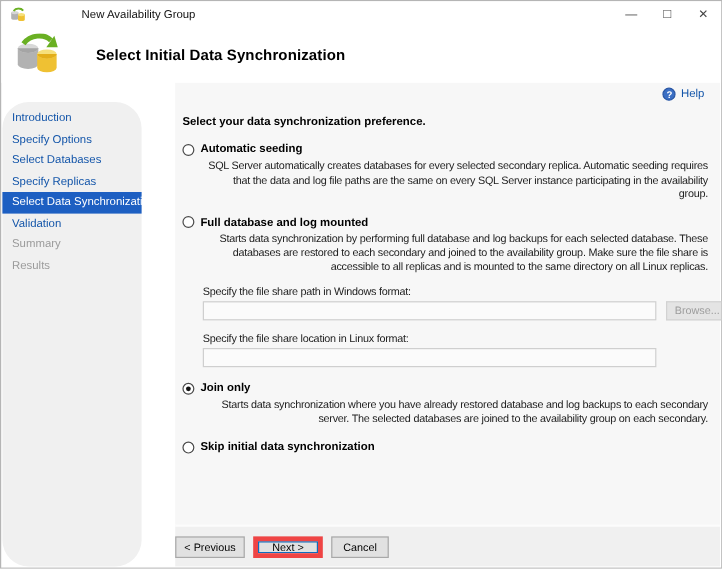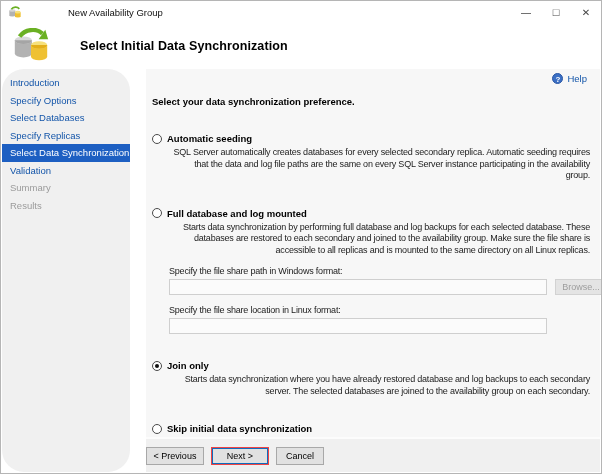--- a/index.html
+++ b/index.html
@@ -16,40 +16,40 @@
   .wc { width:30px; display:flex; align-items:center; justify-content:center;
         font-size:10px; color:#444; cursor:default; }
   .wc.max { font-size:11px; }
 
   
   .headerband { display:flex; align-items:center; height:46px; padding-left:10px; background:#ffffff;gap:13px; }
   .hdr-icon { width:40px; height:36px; flex:none; }
   .hdr-title { font-size:12.5px; font-weight:bold; color:#000; margin-left:16px; letter-spacing:0.1px; }
 
   
-  .sidebar { position:absolute; left:1px; top:68px; bottom:1px; width:128px;
+  .sidebar { position:absolute; left:1px; top:84px; bottom:1px; width:116px;
              background:#f0f0f0; padding-top:5px;border-radius:22px; }
   .nav-item { height:17.5px; line-height:17.5px; padding-left:8px; font-size:9.5px;
               color:#1355a9; white-space:nowrap; cursor:default; }
   .nav-item.active { background:#1d5fc2; color:#ffffff; }
   .nav-item.disabled { color:#9b9b9b; }
 
   
   .content { position:absolute; left:145px; top:68px; right:1px; bottom:36px;
              background:#f7f7f7; }
   .help-row { position:absolute; top:4px; right:13px; display:flex; align-items:center; gap:4px; }
   .help-icon { width:11px; height:11px; border-radius:50%; background:#3b6fc4;
                color:#fff; font-size:8px; font-weight:bold; text-align:center; line-height:11px;
                border:1px solid #2a57a5; }
   .help-label { font-size:9.5px; color:#1355a9; }
 
   .content-inner { padding:27px 8px 0 6px; }
   .pref-heading { font-size:9.5px; font-weight:bold; color:#000; }
 
-  .option { margin-top:26px; }
+  .option { margin-top:12px; }
   .opt-head { display:flex; align-items:center; gap:5px; }
   .radio { width:10px; height:10px; border:1px solid #4a4a4a; border-radius:50%;
            background:#fff; position:relative; flex:none; }
   .radio.checked::after { content:""; position:absolute; left:2px; top:2px; right:2px; bottom:2px;
                           background:#111; border-radius:50%; }
   .opt-label { font-size:9.5px; font-weight:bold; color:#000; }
   .opt-desc { margin:3px 2px 0 17px; max-width:438px; font-size:9px; line-height:11.5px;
               letter-spacing:-0.2px; color:#1c1c1c;text-align:right; }
 
   .share-label { margin:10px 0 3px 17px; font-size:9px; letter-spacing:-0.2px; color:#1c1c1c; }
@@ -63,21 +63,21 @@
                 font-family:"Liberation Sans", sans-serif; }
 
   
   .footer { position:absolute; left:145px; right:1px; bottom:1px; height:35px; background:#f0f0f0;
             border-top:2px solid #fcfcfc; display:flex; align-items:center;
             justify-content:flex-start; gap:7px; padding-right:5px; }
   .btn { height:18px; background:#e1e1e1; border:1px solid #a8a8a8; font-size:9px; color:#000;
          text-align:center; font-family:"Liberation Sans", sans-serif; cursor:default; }
   .btn-prev, .btn-next { width:58px; }
   .btn-cancel { width:48px; }
-  .btn.default { border:1px solid #ef4444; box-shadow: inset 0 0 0 1px #0f6cbd; }
+  .btn.default { border:4px solid #ef4444; box-shadow: inset 0 0 0 1px #0f6cbd; }
 </style>
 </head>
 <body>
 
 <div class="window">
 
   <div class="titlebar">
     <svg class="tb-icon" viewBox="0 0 42 36">
       <path d="M4 12 v14 a9 4 0 0 0 18 0 v-14" fill="#b2b2b2"></path>
       <ellipse cx="13" cy="12" rx="9" ry="4" fill="#d6d6d6"></ellipse>

